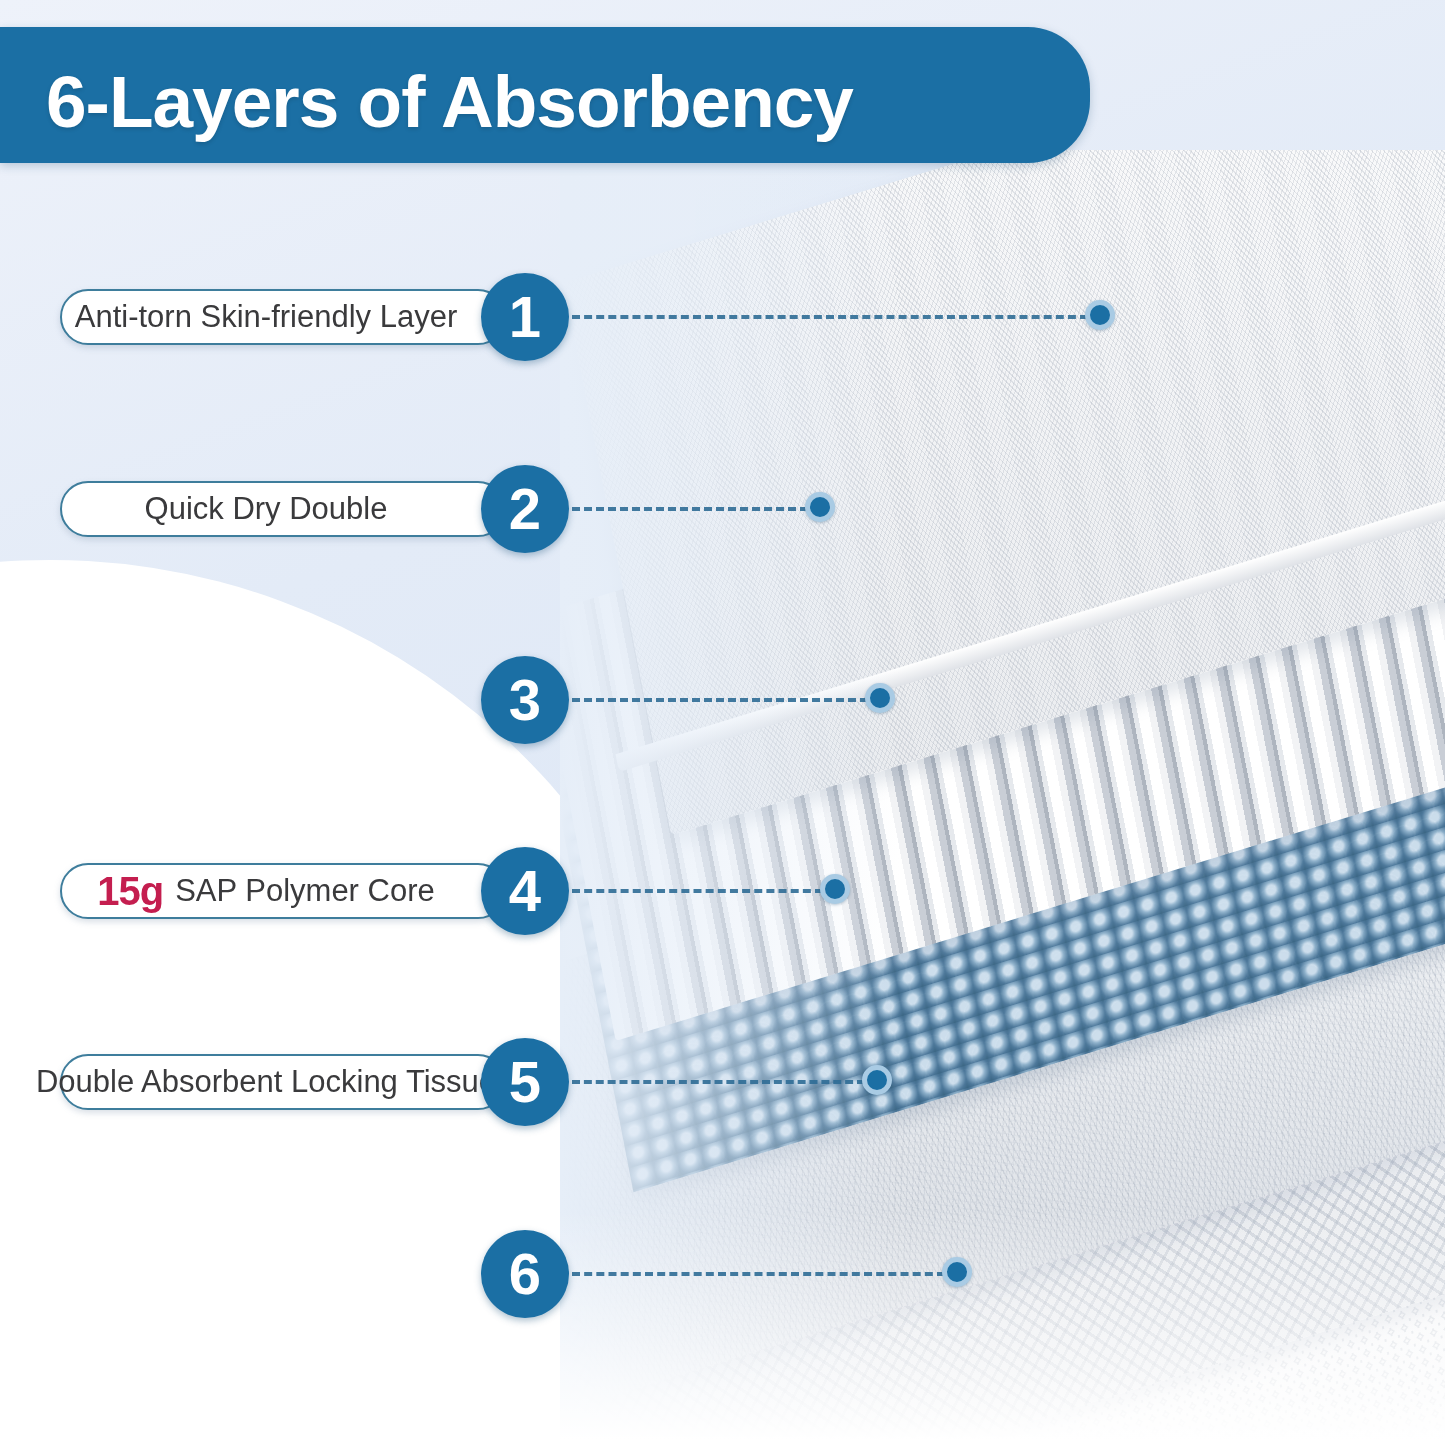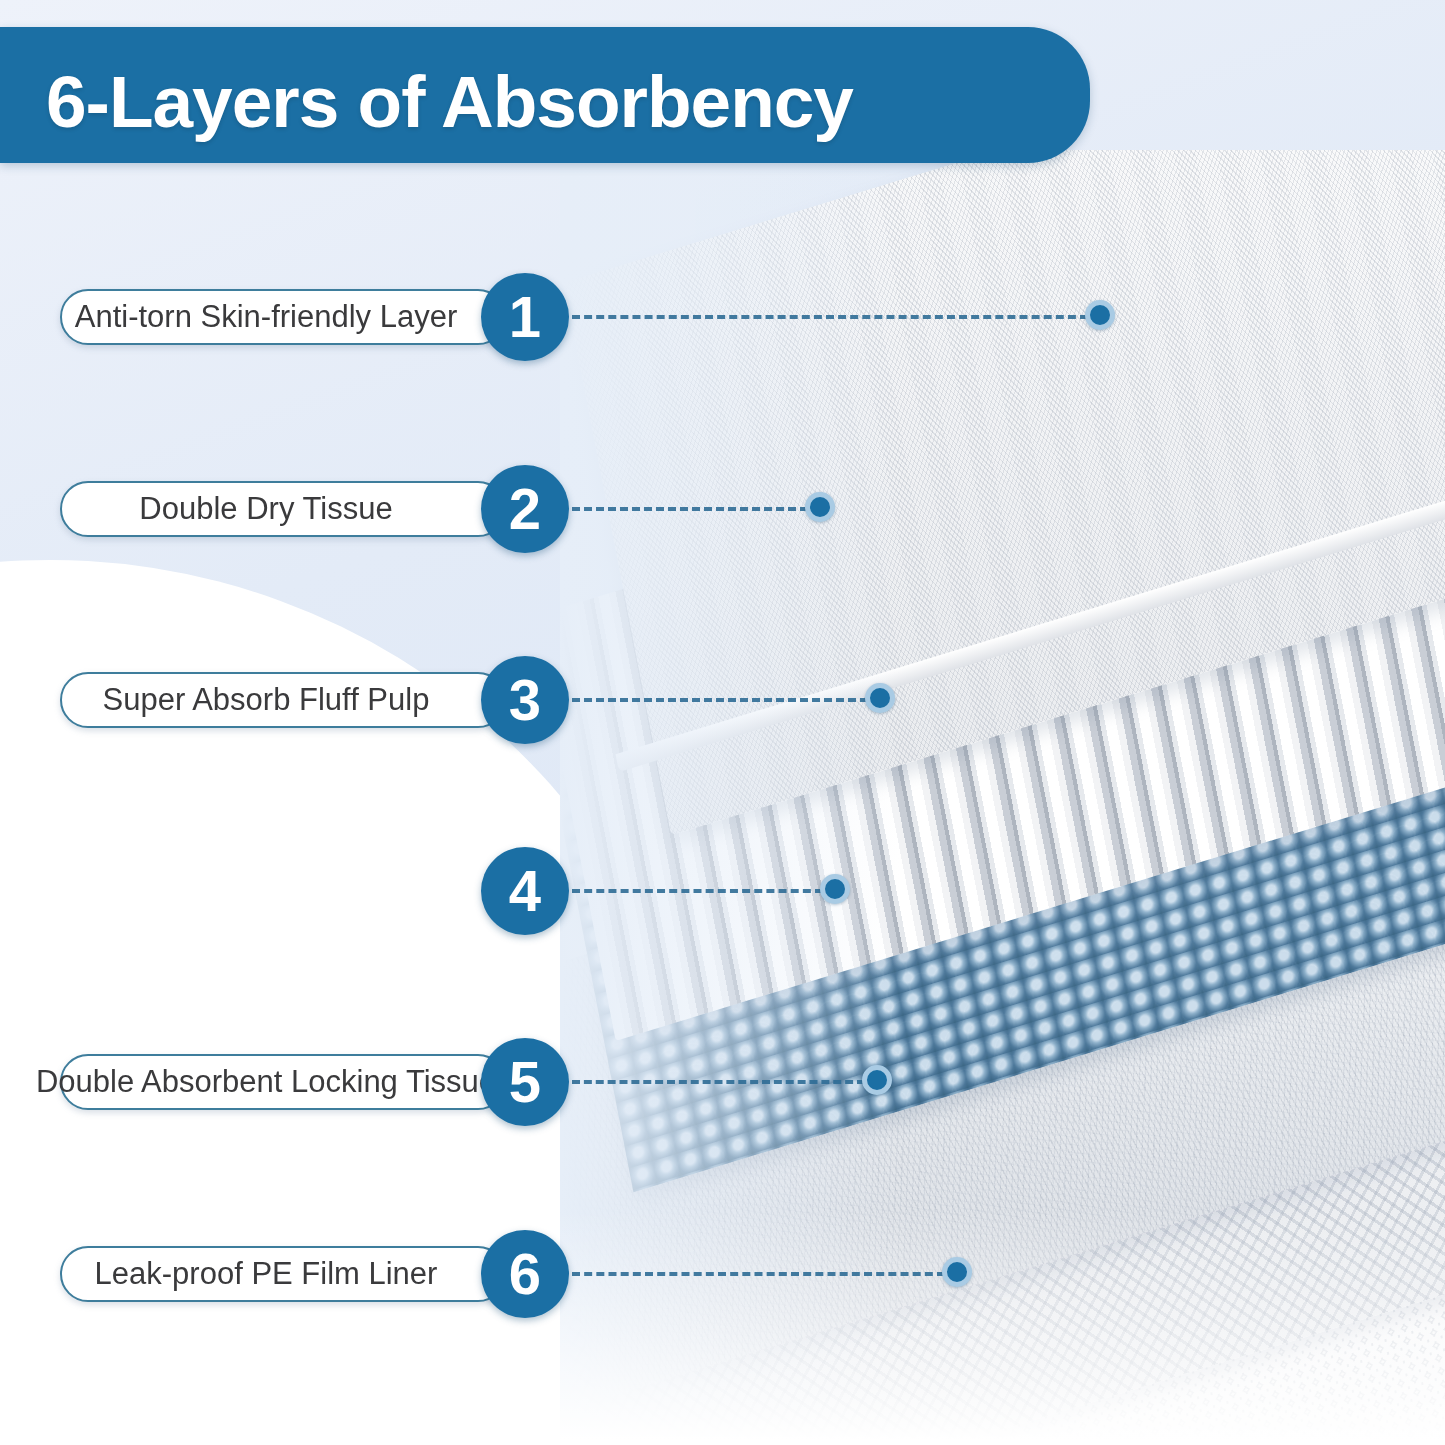--- a/index.html
+++ b/index.html
@@ -227,48 +227,46 @@
         <div class="enddot" style="left: 1085px;"></div>
         <div class="pill">
           <span class="pill-text">Anti-torn Skin-friendly Layer</span>
         </div>
         <div class="badge">1</div>
       </div>
       <div class="row" style="top: 463px; width: 1445px;">
         <div class="dashline" style="left: 572px; width: 236px;"></div>
         <div class="enddot" style="left: 805px;"></div>
         <div class="pill">
-          <span class="pill-text">Double Dry Tissue</span>
+          <span class="pill-text">Quick Dry Double</span>
         </div>
         <div class="badge">2</div>
       </div>
       <div class="row" style="top: 654px; width: 1445px;">
         <div class="dashline" style="left: 572px; width: 296px;"></div>
         <div class="enddot" style="left: 865px;"></div>
-        <div class="pill">
-          <span class="pill-text">Super Absorb Fluff Pulp</span>
-        </div>
         <div class="badge">3</div>
       </div>
       <div class="row" style="top: 845px; width: 1445px;">
         <div class="dashline" style="left: 572px; width: 251px;"></div>
         <div class="enddot" style="left: 820px;"></div>
+        <div class="pill">
+          <span class="pill-hl">15g</span>
+          <span class="pill-text">SAP Polymer Core</span>
+        </div>
         <div class="badge">4</div>
       </div>
       <div class="row" style="top: 1036px; width: 1445px;">
         <div class="dashline" style="left: 572px; width: 293px;"></div>
         <div class="enddot" style="left: 862px;"></div>
         <div class="pill">
           <span class="pill-text">Double Absorbent Locking Tissue</span>
         </div>
         <div class="badge">5</div>
       </div>
       <div class="row" style="top: 1228px; width: 1445px;">
         <div class="dashline" style="left: 572px; width: 373px;"></div>
         <div class="enddot" style="left: 942px;"></div>
-        <div class="pill">
-          <span class="pill-text">Leak-proof PE Film Liner</span>
-        </div>
         <div class="badge">6</div>
       </div>
     </div>
 
 </div>
 
 </body></html>

